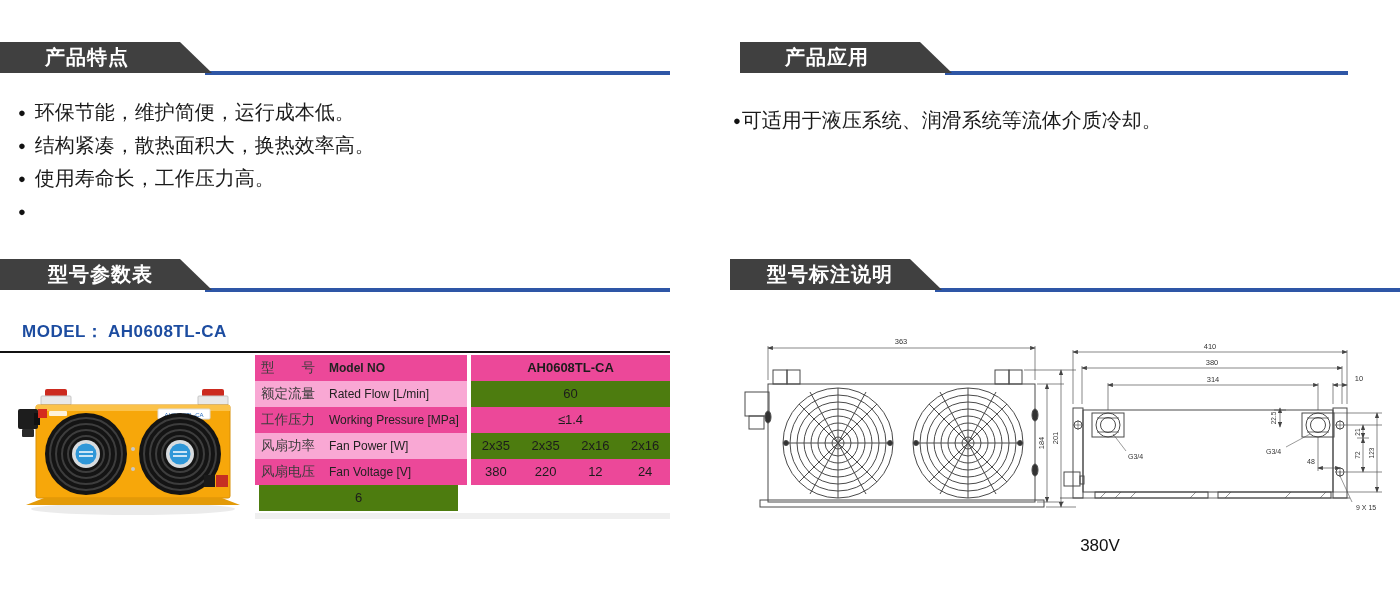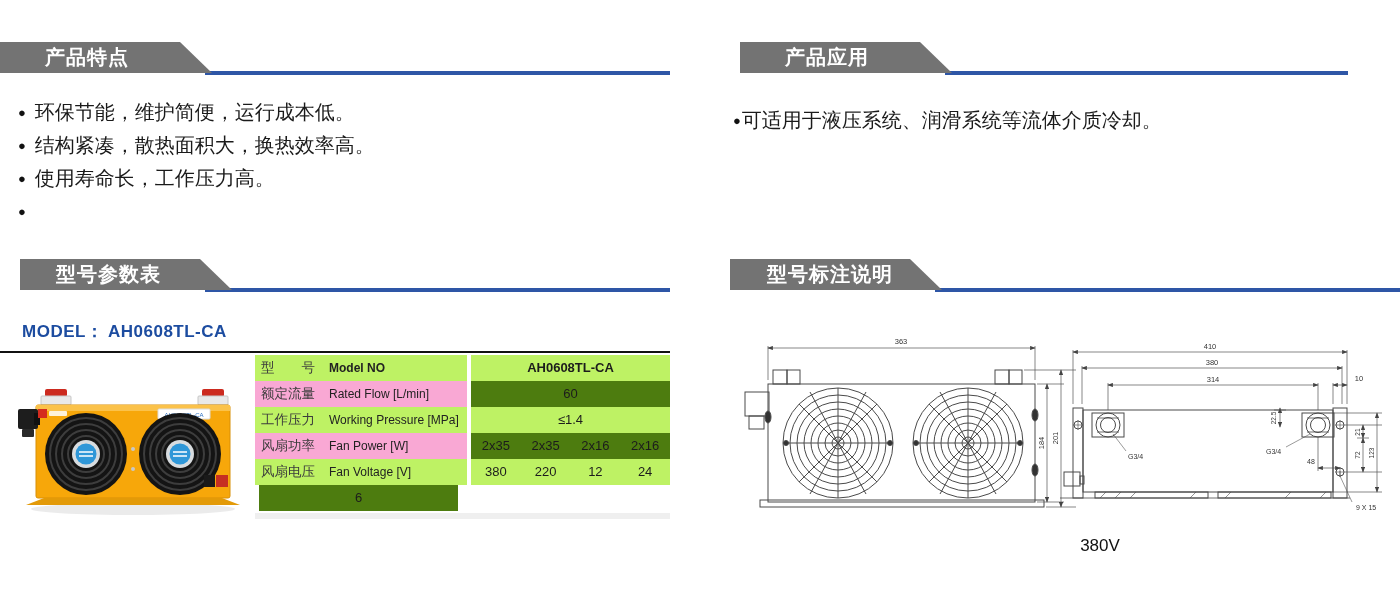--- a/index.html
+++ b/index.html
@@ -4,42 +4,42 @@
 <style>
   html,body { margin:0; padding:0; background:#ffffff; }
   #page {
     position:relative; width:1400px; height:613px; background:#ffffff;
     font-family:"Liberation Sans","DejaVu Sans",sans-serif; overflow:hidden;
   }
   
   .banner { position:absolute; height:31px; }
   .banner-shape {
     position:absolute; left:0; top:0; width:212px; height:31px;
-    background:#737373;
+    background:#404040;
     clip-path:polygon(0 0, 180px 0, 212px 100%, 0 100%);
     display:flex; align-items:center; box-sizing:border-box; padding-left:45px;
   }
-  .banner-shape.pad5 { padding-left:36px;margin-left:20px; }
+  .banner-shape.pad5 { padding-left:48px; }
   .banner-shape.pad6 { padding-left:37px; }
   .banner-title { color:#ffffff; font-size:20px; font-weight:bold; letter-spacing:1px; white-space:nowrap; }
   .banner-line { position:absolute; left:205px; right:0; bottom:-2px; height:4px; background:#2e56a6; }
   
   .bullet-list { position:absolute; color:#1a1a1a; font-size:20px; }
   .bullet-item { display:flex; align-items:center; height:33px; white-space:nowrap; }
   .bullet-dot { font-size:13px; margin-right:9px; color:#111; }
   .bullet-dot.tight { margin-right:1px; }
   
   .model-label { position:absolute; left:22px; top:320px; color:#1c4ca0; font-size:17px; font-weight:bold; letter-spacing:0.5px; }
   .black-rule { position:absolute; left:0; top:351px; width:670px; height:2px; background:#111; }
   
   .spec-table { position:absolute; left:255px; top:355px; width:415px; }
   .trow { display:flex; height:26px; line-height:26px; }
   .cell-labels { width:212px; display:flex; box-sizing:border-box; padding-left:6px; background:#f9a8d4; }
   .cell-values { width:199px; display:flex; background:#4d7c0f; }
-  .trow.stripe .cell-labels, .trow.stripe .cell-values { background:#bef264; }
+  .trow.stripe .cell-labels, .trow.stripe .cell-values { background:#ec4899; }
   .tgap { width:4px; background:#ffffff; }
   .cn { width:68px; font-size:13.5px; color:#3c3c3c; white-space:nowrap; }
   .en { font-size:12px; color:#222; white-space:nowrap; }
   .en.b, .v.b { font-weight:bold; }
   .v { font-size:13px; color:#1c1c1c; text-align:center; }
   .v.span { width:100%; }
   .v.q { width:25%; }
   .tfoot-strip { position:absolute; left:255px; top:513px; width:415px; height:6px; background:#efefef; }
   
   .photo { position:absolute; left:8px; top:357px; width:246px; height:168px; }

